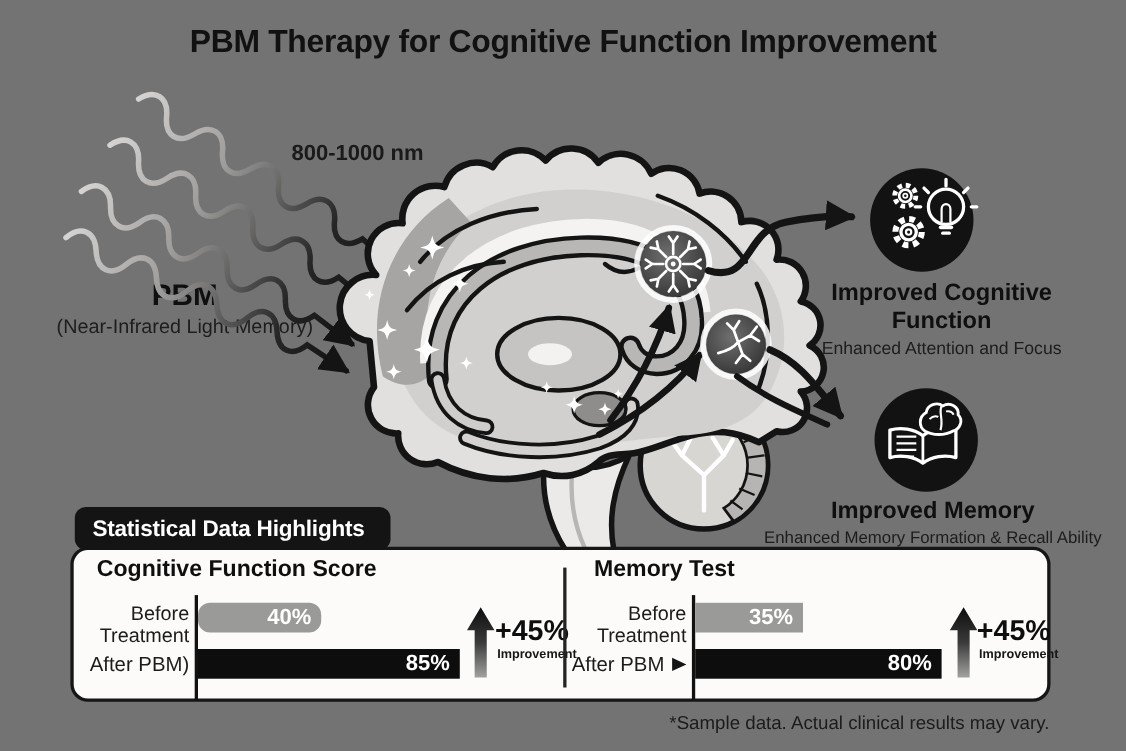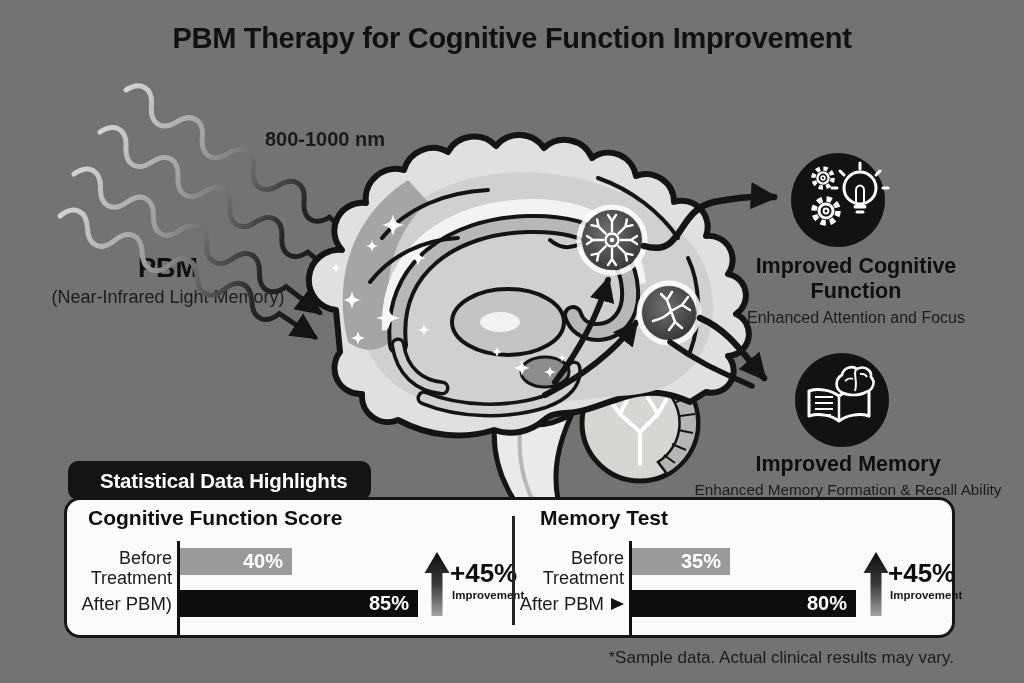--- a/index.html
+++ b/index.html
@@ -22,21 +22,21 @@
   .outcome1 { top:254px; left:700px; width:312px; text-align:center; z-index:2; }
   .outcome2 { top:452px; left:688px; width:320px; text-align:center; z-index:2; }
   .outcome-title { font-size:21.5px; font-weight:bold; line-height:25px; color:#0f0f0f; }
   .outcome-sub { font-size:16px; color:#1c1c1c; margin-top:5px; }
   .outcome2 .outcome-sub { font-size:15.3px; margin-top:4px; }
 
   .illustration-svg { inset:0; width:1024px; height:683px; z-index:2; pointer-events:none; }
 
   .panel { left:64px; top:497px; width:891px; height:141px; background:#fcfbfa; border:3px solid #161616; border-radius:16px; z-index:3; }
   .banner { left:68px; top:461px; height:39px; background:#141414; border-radius:10px; color:#ffffff;
-            font-size:20.5px; font-weight:bold; display:inline-flex; align-items:center; padding:0 24px 0 32px;
+            font-size:20.5px; font-weight:bold; display:inline-flex; align-items:center; padding:0 24px 0 16px;
             letter-spacing:-0.2px; z-index:4; }
 
   .chart-title { font-size:21px; font-weight:bold; color:#0f0f0f; z-index:5; }
   .ct-1 { left:88px; top:506px; }
   .ct-2 { left:540px; top:506px; }
 
   .axis { width:3px; background:#111; z-index:5; }
   .axis-1 { left:177px; top:541px; height:95px; }
   .axis-2 { left:629px; top:541px; height:95px; }
 
@@ -269,21 +269,21 @@
   <div class="abs row-label pre lbl-c1r1">Before
 Treatment</div>
   <div class="abs row-label lbl-c1r2">After PBM)</div>
   <div class="abs row-label pre lbl-c2r1">Before
 Treatment</div>
   <div class="abs row-label lbl-c2r2">
     <span>After PBM</span>
     <span class="tri-icon"></span>
   </div>
 
-  <div class="abs bar bar-before bar-c1r1" style="width: 112px;">
+  <div class="abs bar bar-before bar-c1r1" style="width: 112px; border-radius: 11px;">
     <span class="bar-val">40%</span>
   </div>
   <div class="abs bar bar-after bar-c1r2" style="width: 238px;">
     <span class="bar-val">85%</span>
   </div>
   <div class="abs bar bar-before bar-c2r1" style="width: 98px;">
     <span class="bar-val">35%</span>
   </div>
   <div class="abs bar bar-after bar-c2r2" style="width: 224px;">
     <span class="bar-val">80%</span>

